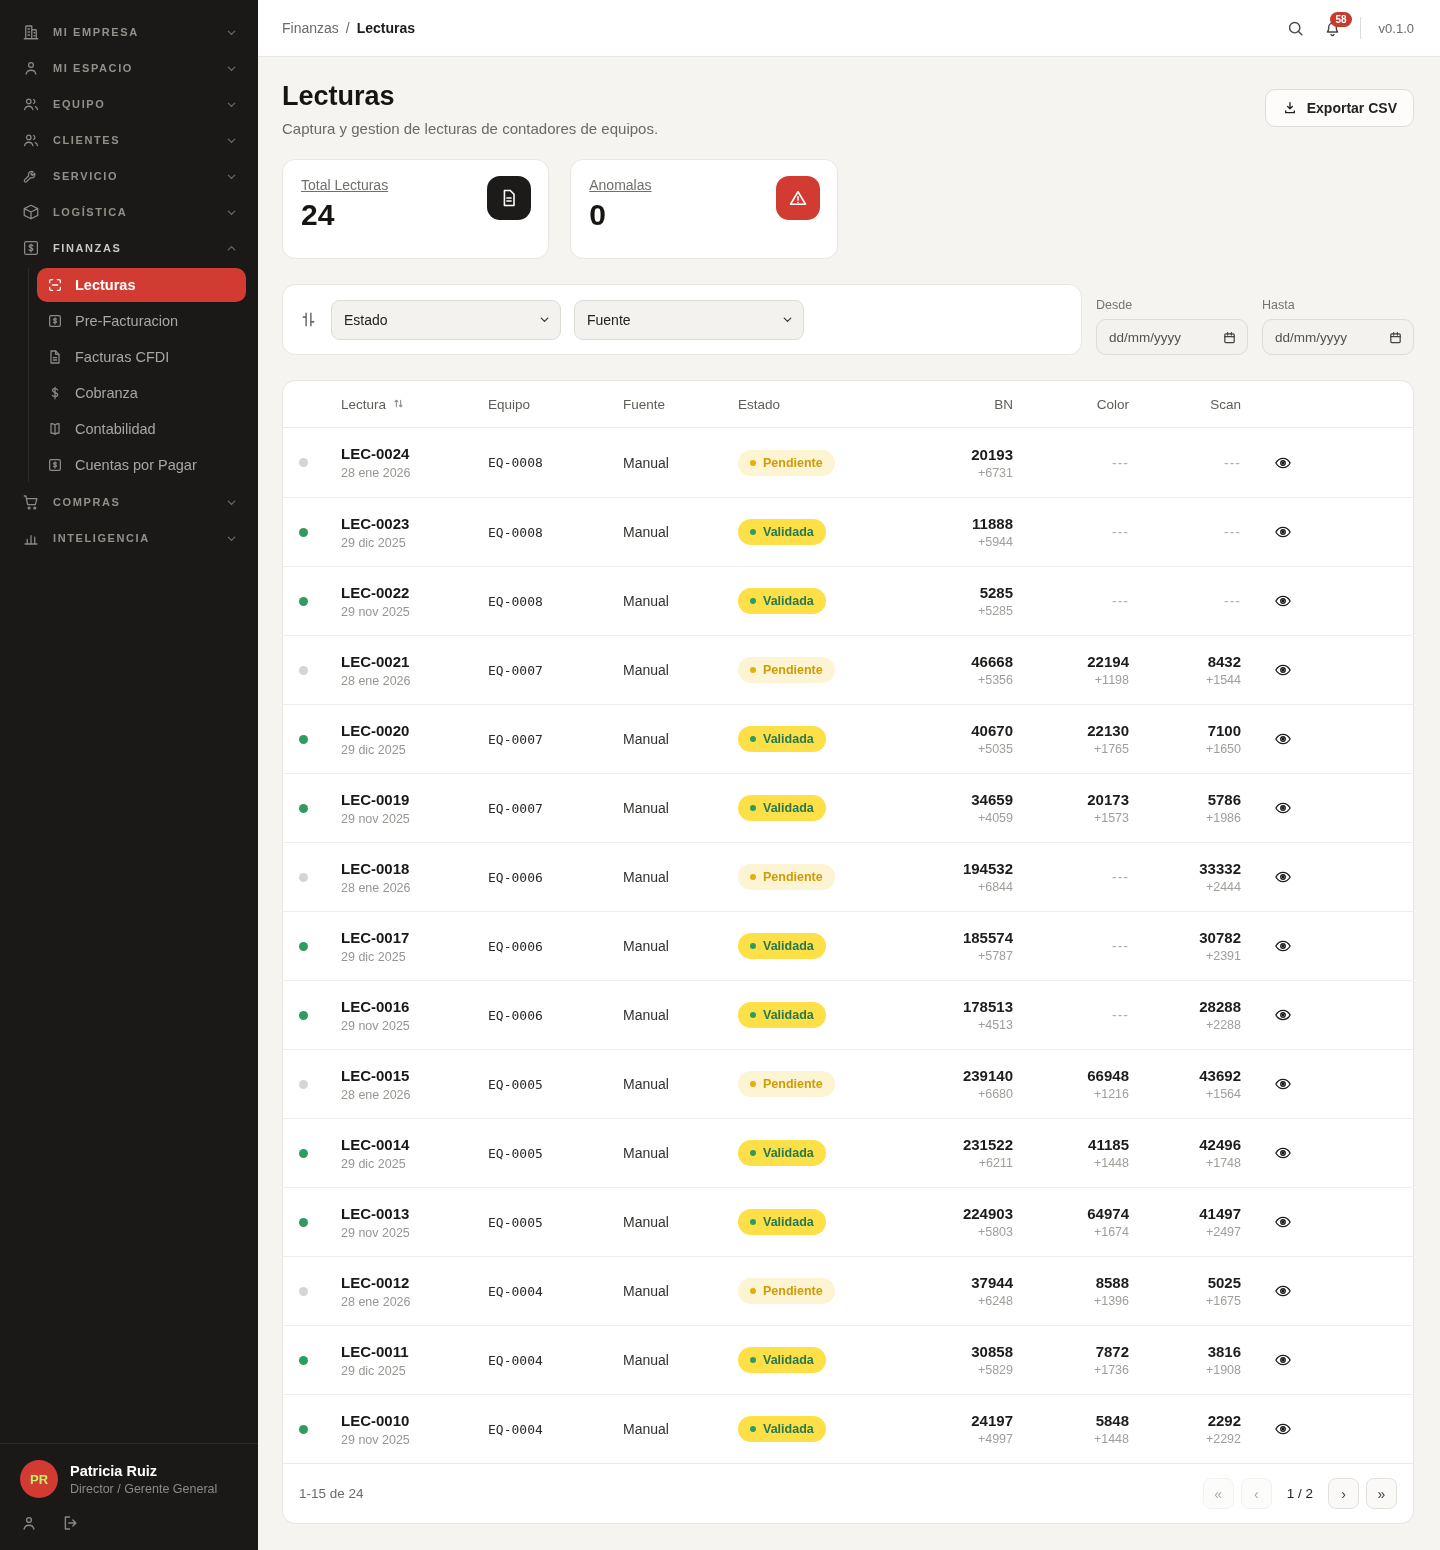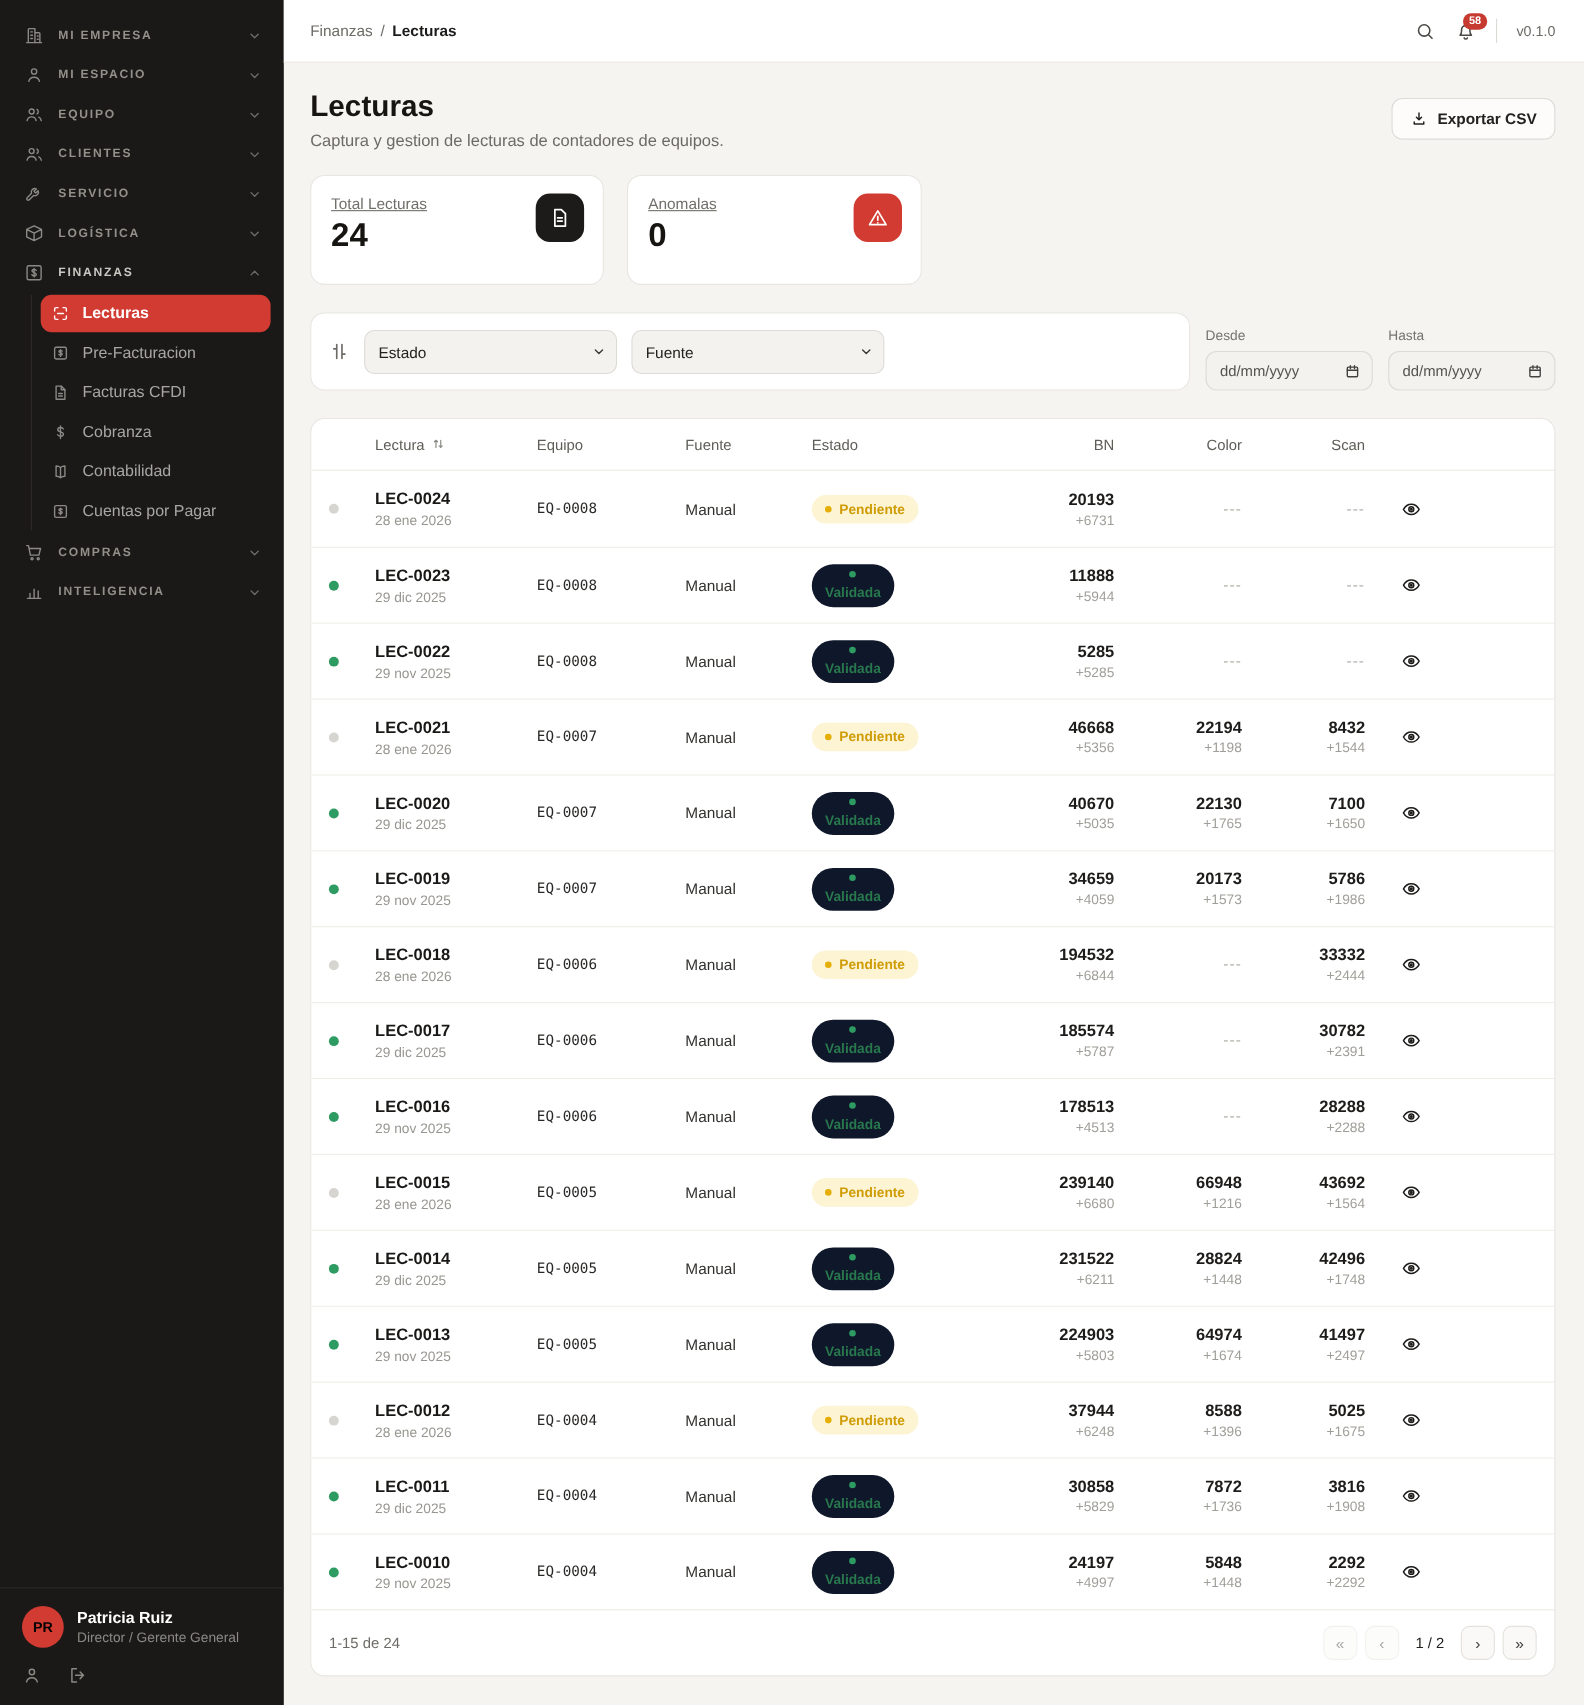--- a/index.html
+++ b/index.html
@@ -21,21 +21,21 @@
   .nav-label { flex:1; font-size:11px; font-weight:700; letter-spacing:1.6px; color:#929089; }
   .nav-chevron { color:#6f6d68; }
   .nav-item.active-parent .nav-label { color:#c9c7c2; }
   .submenu { margin:2px 0 2px 16px; border-left:1px solid #2e2b28; padding-left:8px; }
   .sub-item { display:flex; align-items:center; gap:12px; padding:9px 10px; margin:2px 0; border-radius:10px; font-size:14.5px; color:#a8a6a2; cursor:pointer; }
   .sub-item .nv-icon { color:#8b8984; width:16px; }
   .sub-item.active { background:#d23b31; color:#fff; font-weight:700; }
   .sub-item.active .nv-icon { color:#fff; }
   .sb-footer { border-top:1px solid #2c2a27; padding:16px 20px 18px 20px; }
   .user-row { display:flex; align-items:center; gap:12px; }
-  .avatar { width:38px; height:38px; border-radius:50%; background:#d23b31; color:#000000; font-size:13px; font-weight:700; display:flex; align-items:center; justify-content:center; }
+  .avatar { width:38px; height:38px; border-radius:50%; background:#d23b31; color:#bef264; font-size:13px; font-weight:700; display:flex; align-items:center; justify-content:center; }
   .user-name { color:#fff; font-size:14.5px; font-weight:700; }
   .user-role { color:#8b8984; font-size:12.5px; margin-top:3px; }
   .foot-icons { display:flex; gap:24px; margin-top:16px; color:#8b8984; }
   .foot-icons .fi { cursor:pointer; }
 
   
   .main { flex:1; display:flex; flex-direction:column; min-width:0; }
   .topbar { height:57px; background:#fff; border-bottom:1px solid #e9e7e3; display:flex; align-items:center; justify-content:space-between; padding:0 26px 0 24px; }
   .breadcrumb { font-size:14px; color:#6d6b66; display:flex; gap:7px; align-items:center; }
   .crumb-current { color:#1d1b19; font-weight:700; }
@@ -93,21 +93,21 @@
   .dot-gray { background:#d7d5d0; }
   .cell-id { padding-left:18px; }
   .row-id { font-size:15px; font-weight:700; color:#191816; }
   .row-date { font-size:12.5px; color:#989691; margin-top:4px; }
   .row-equipo { font-family:"DejaVu Sans Mono","Liberation Mono",monospace; font-size:13px; color:#2a2927; }
   .row-fuente { font-size:14px; color:#33322f; }
   .badge { display:inline-flex; align-items:center; gap:7px; padding:6px 12px; border-radius:999px; font-size:12.5px; font-weight:700; }
   .badge .b-dot { width:6px; height:6px; border-radius:50%; }
   .badge-pendiente { background:#fdf4d4; color:#cf9c06; }
   .badge-pendiente .b-dot { background:#e5ae08; }
-  .badge-validada { background:#0f172a; color:#28784e;flex-direction:column; }
+  .badge-validada { background:#fde047; color:#28784e; }
   .badge-validada .b-dot { background:#2e9c62; }
   .num-cell { text-align:right; }
   .num-value { font-size:15px; font-weight:600; color:#1d1c1a; }
   .num-delta { font-size:12.5px; color:#a09e99; margin-top:3px; }
   .dashes { font-size:14px; color:#b1afa9; letter-spacing:1px; }
   .num-cell:not(.is-empty) .dashes { display:none; }
   .cell-eye { display:flex; justify-content:center; }
   .eye-btn { background:none; border:none; cursor:pointer; color:#1d1c1a; padding:6px; display:flex; }
 
   .t-foot { display:flex; align-items:center; justify-content:space-between; padding:14px 16px; border-top:1px solid #eceae6; }
@@ -891,21 +891,21 @@
         <span class="b-dot"></span>
         <span>Validada</span>
       </span>
     </div>
     <div class="num-cell">
       <div class="num-value">231522</div>
       <div class="num-delta">+6211</div>
 
     </div>
     <div class="num-cell">
-      <div class="num-value">28824</div>
+      <div class="num-value">41185</div>
       <div class="num-delta">+1448</div>
 
     </div>
     <div class="num-cell">
       <div class="num-value">42496</div>
       <div class="num-delta">+1748</div>
 
     </div>
     <div class="cell-eye">
       <button class="eye-btn">

